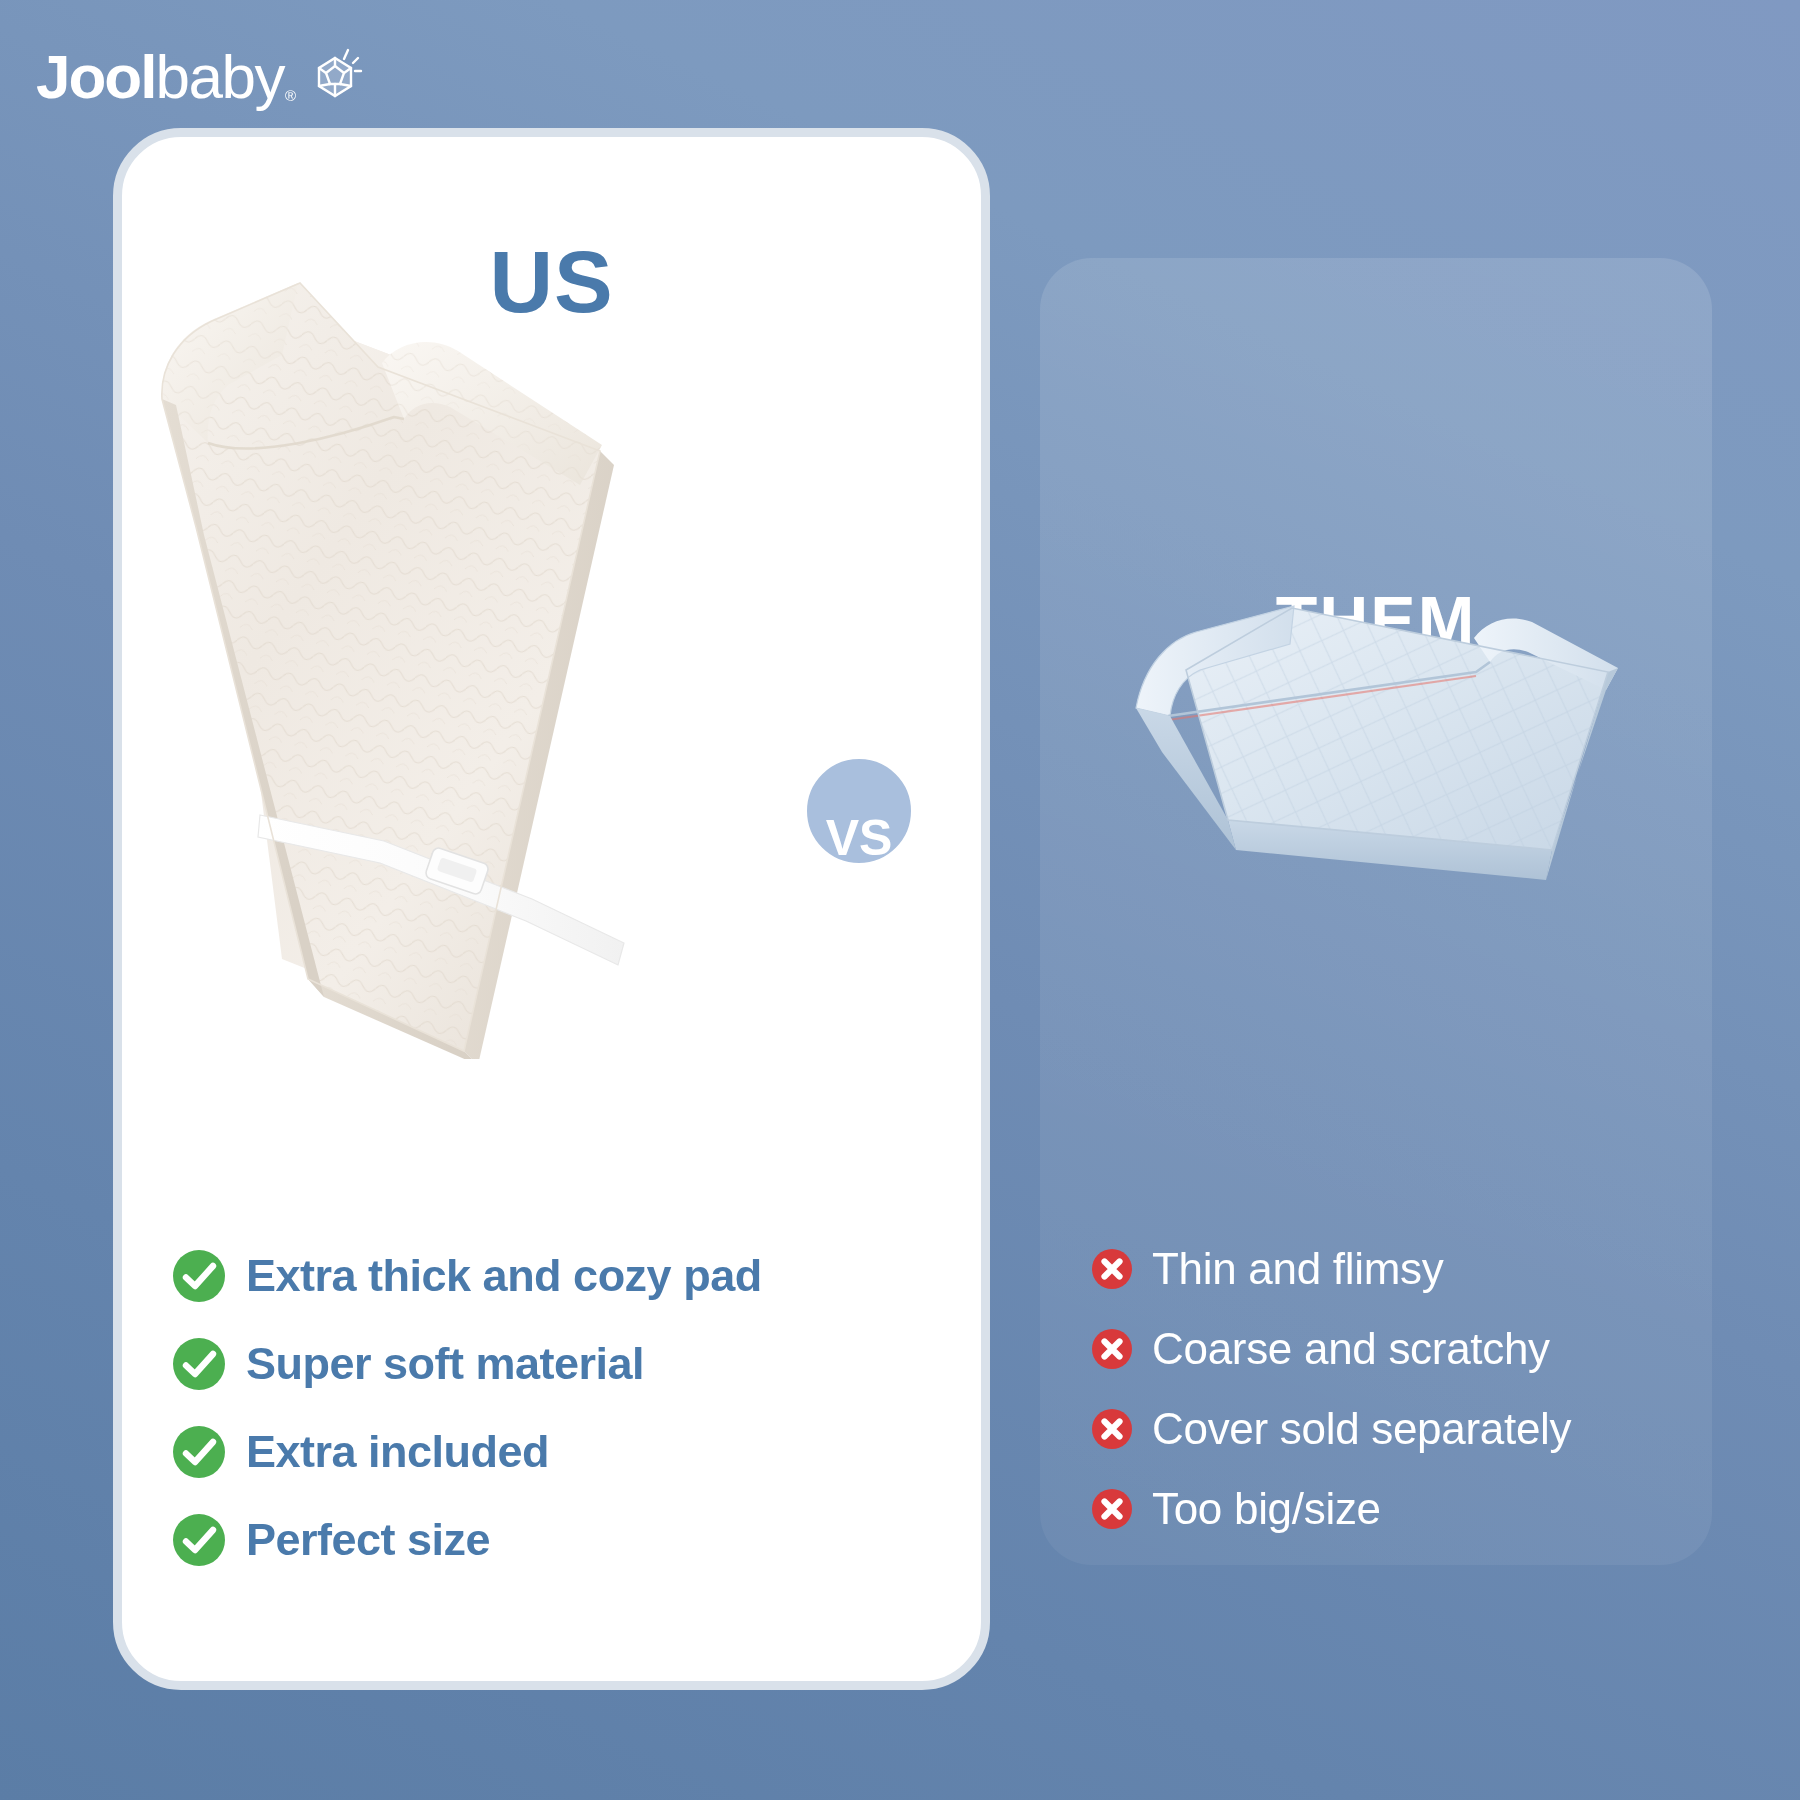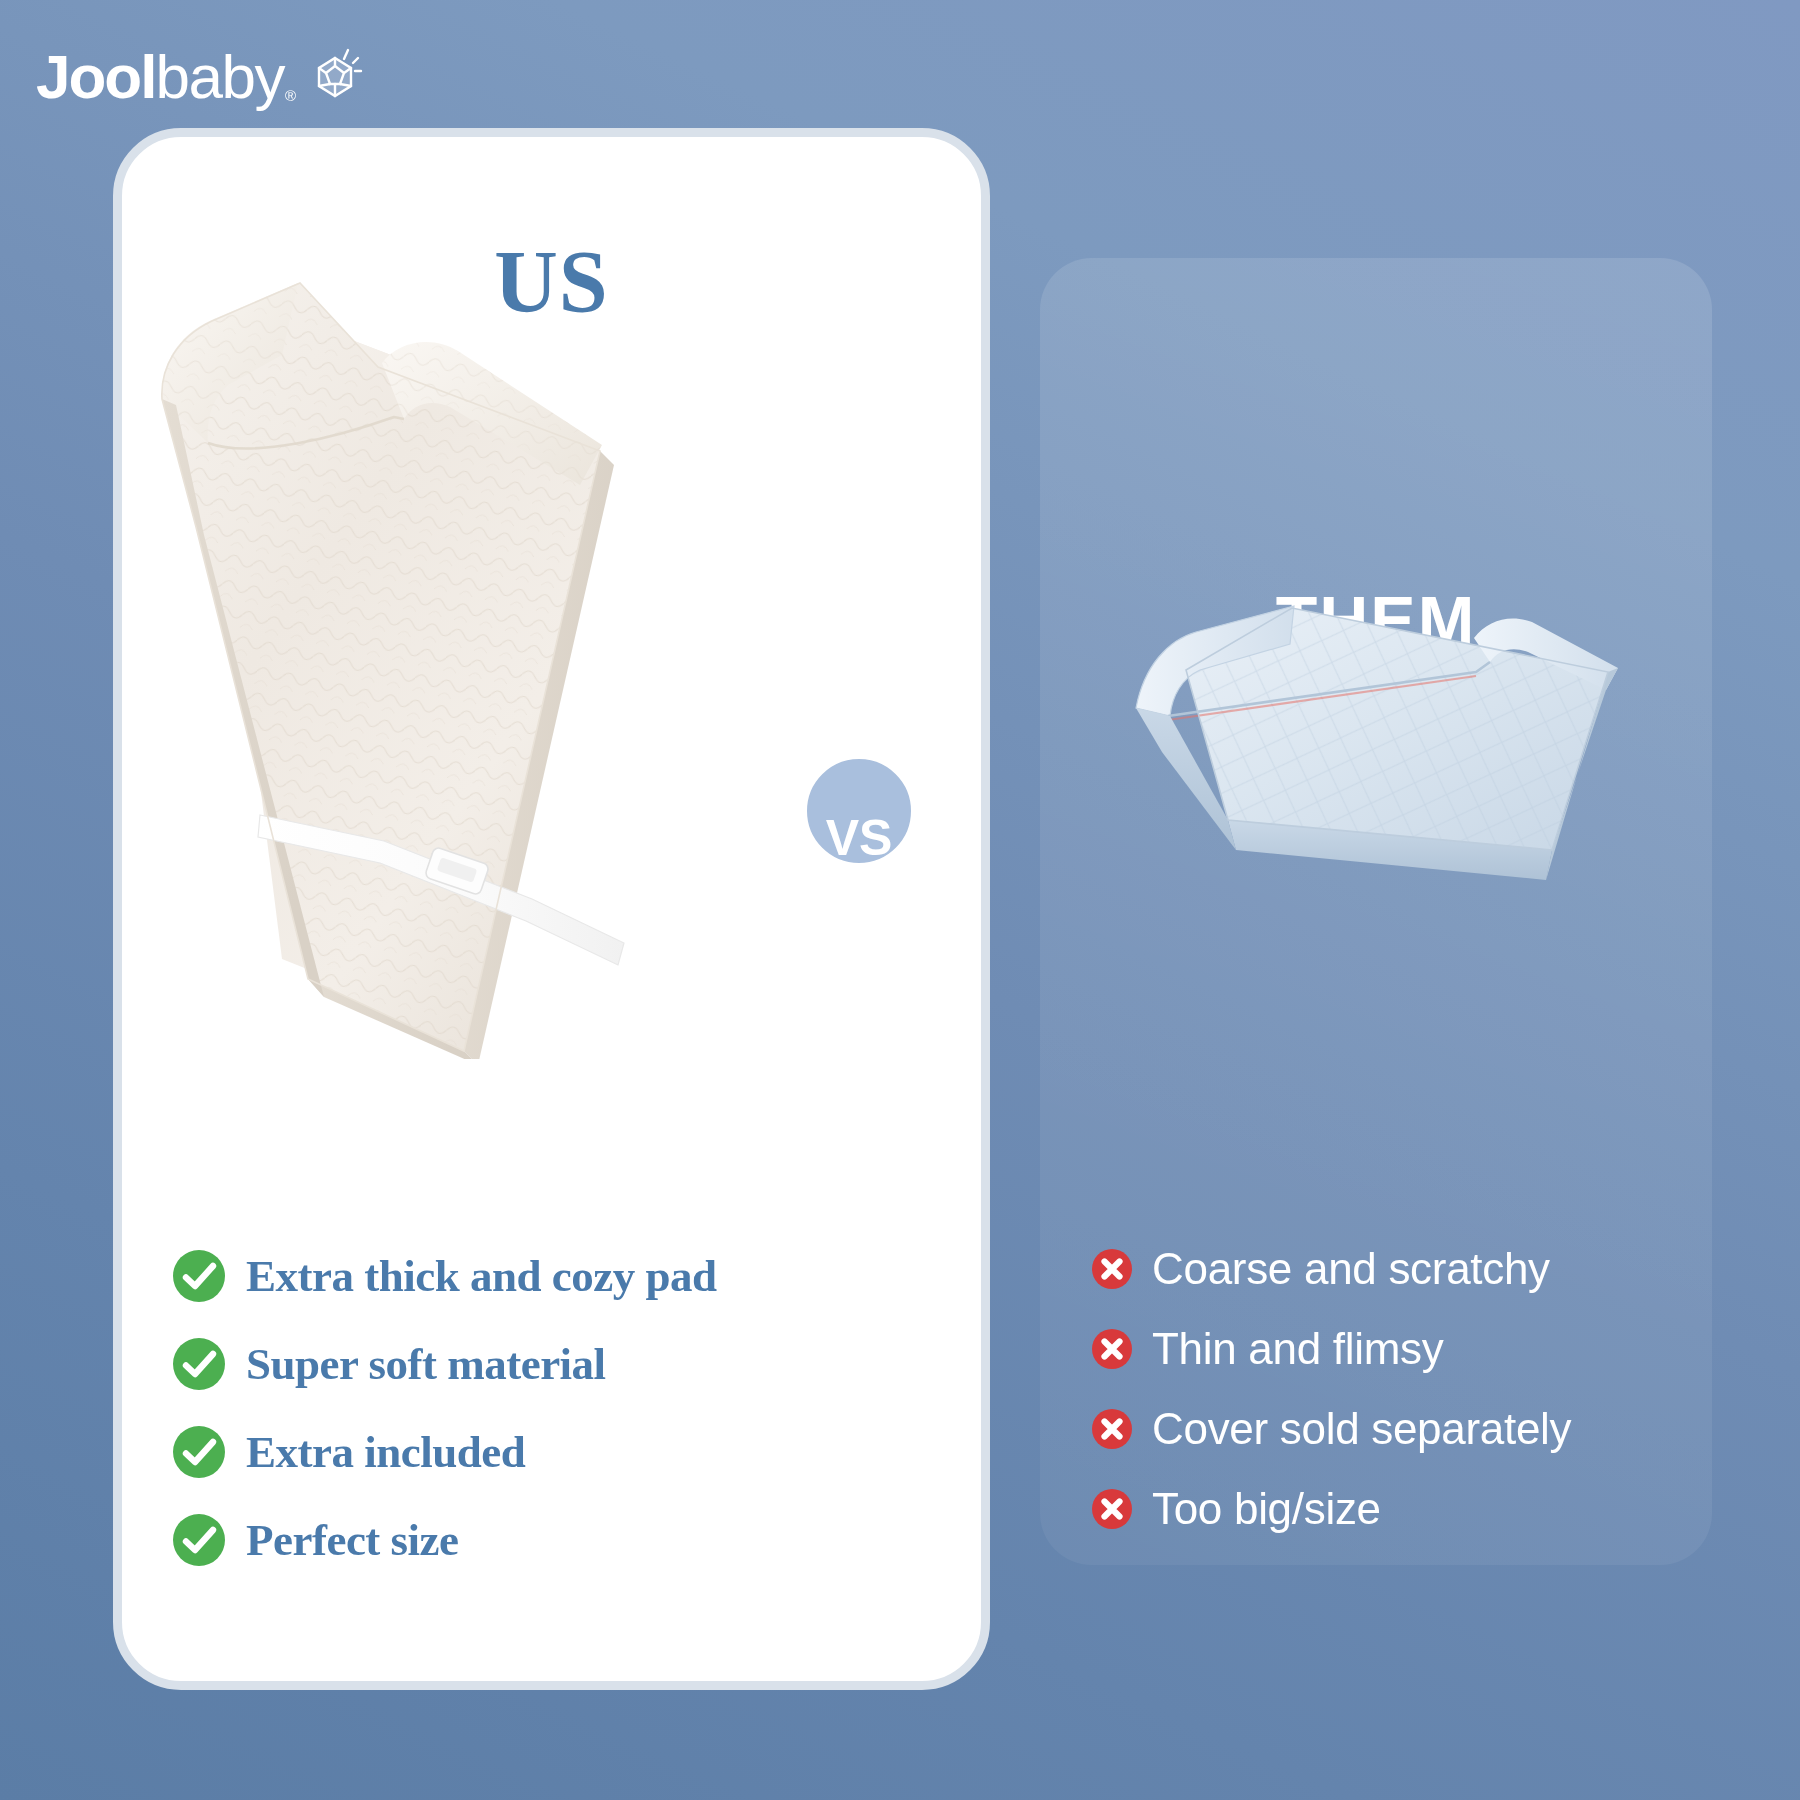--- a/index.html
+++ b/index.html
@@ -47,21 +47,20 @@
   }
 
   
   #us-card {
     position:absolute;
     left:113px; top:128px;
     width:877px; height:1562px;
     border-radius:68px;
     background:#ffffff;
     border:9px solid #d9e1ea;
-    font-family:Liberation Serif, serif;
   }
 
   
   #us-heading {
     position:absolute; left:0; top:101px; width:100%;
     text-align:center;
     font-size:88px; font-weight:bold;
     letter-spacing:1px;
     color:#4a7aab;
     line-height:88px;
@@ -196,30 +195,30 @@
     </div>
 
     <div id="them-list" style="position:absolute; left:50px; top:982px; width:610px;">
       <div class="row">
         <span class="icon">
           <svg width="44" height="44" viewBox="0 0 44 44">
             <circle cx="22" cy="22" r="20" fill="#d8393b"></circle>
             <path d="M14.5 14.5 L29.5 29.5 M29.5 14.5 L14.5 29.5" stroke="#ffffff" stroke-width="6.2" stroke-linecap="round"></path>
           </svg>
         </span>
-        <span class="label">Coarse and scratchy</span>
+        <span class="label">Thin and flimsy</span>
       </div>
       <div class="row">
         <span class="icon">
           <svg width="44" height="44" viewBox="0 0 44 44">
             <circle cx="22" cy="22" r="20" fill="#d8393b"></circle>
             <path d="M14.5 14.5 L29.5 29.5 M29.5 14.5 L14.5 29.5" stroke="#ffffff" stroke-width="6.2" stroke-linecap="round"></path>
           </svg>
         </span>
-        <span class="label">Thin and flimsy</span>
+        <span class="label">Coarse and scratchy</span>
       </div>
       <div class="row">
         <span class="icon">
           <svg width="44" height="44" viewBox="0 0 44 44">
             <circle cx="22" cy="22" r="20" fill="#d8393b"></circle>
             <path d="M14.5 14.5 L29.5 29.5 M29.5 14.5 L14.5 29.5" stroke="#ffffff" stroke-width="6.2" stroke-linecap="round"></path>
           </svg>
         </span>
         <span class="label">Cover sold separately</span>
       </div>

